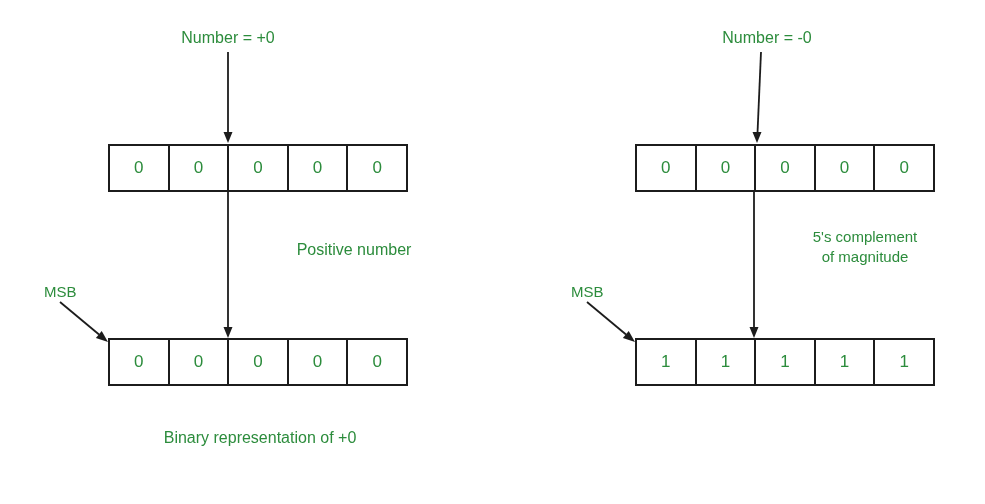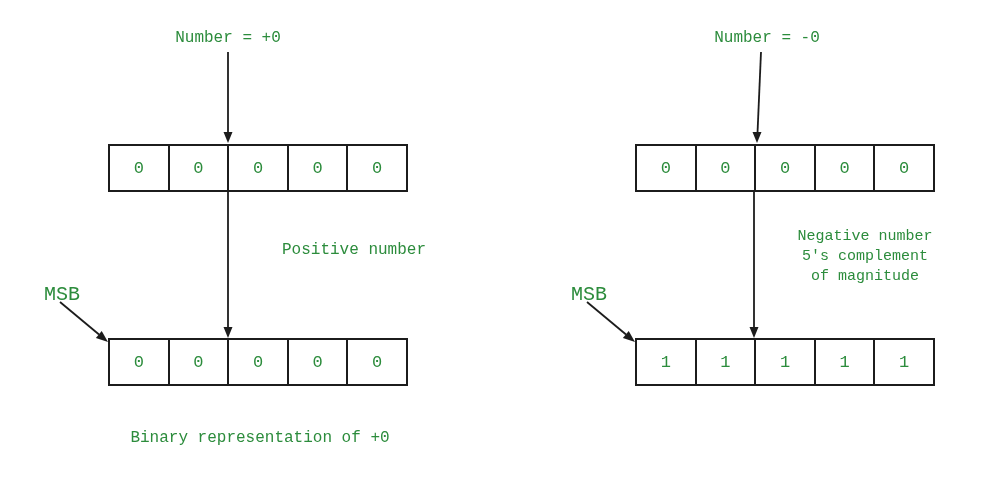--- a/index.html
+++ b/index.html
@@ -1,20 +1,20 @@
 <!DOCTYPE html>
 <html><head>
 <meta charset="utf-8">
 <style>
   html,body{margin:0;padding:0;background:#ffffff;}
   .stage{
     position:relative;
     width:985px;height:496px;
     background:#ffffff;
-    font-family:Liberation Mono, monospace;
+    font-family:Liberation Sans, sans-serif;
     overflow:hidden;
   }
   .panel{position:absolute;top:0;width:458px;height:504px;}
   #panel-left{left:0;}
   #panel-right{left:527px;}
 
   .num-label{
     position:absolute;left:118px;top:29px;width:220px;
     text-align:center;font-size:16px;color:#2c8c3c;white-space:nowrap;
   }
@@ -41,21 +41,21 @@
 
   .note{
     position:absolute;left:227px;width:222px;
     text-align:center;color:#2c8c3c;white-space:nowrap;
   }
   .note-left{top:238px;font-size:16px;line-height:24px;margin-left:16px;}
   .note-right{top:227px;font-size:15px;line-height:20px;}
 
   .msb{
     position:absolute;left:44px;top:283px;
-    font-size:20px;color:#2c8c3c;
+    font-size:15px;color:#2c8c3c;
   }
 
   .caption{
     position:absolute;left:110px;top:406px;width:300px;
     text-align:center;font-size:16px;color:#2c8c3c;white-space:nowrap;margin-top:23px;
   }
   #panel-right .caption{left:100px;}
 
   svg line{stroke:#1c1c1c;stroke-width:1.8;}
   svg path{fill:#1c1c1c;}
@@ -125,21 +125,20 @@
       <div class="cell">0</div>
       <div class="cell">0</div>
     </div>
 
     <svg class="arrow arrow-mid" width="16" height="147" viewBox="0 0 16 147">
       <line x1="8" y1="0" x2="8" y2="136"></line>
       <path d="M8,146 L3.5,135 L12.5,135 Z"></path>
     </svg>
 
     <div class="note note-right">
-      <div>Negative number</div>
       <div>5's complement</div>
       <div>of magnitude</div>
     </div>
 
     <div class="msb">MSB</div>
 
     <svg class="arrow msb-arrow" width="60" height="48" viewBox="0 0 60 48">
       <line x1="4" y1="2" x2="43" y2="34.5"></line>
       <path d="M52,42 L39.9,37.9 L45.7,30.9 Z"></path>
     </svg>

